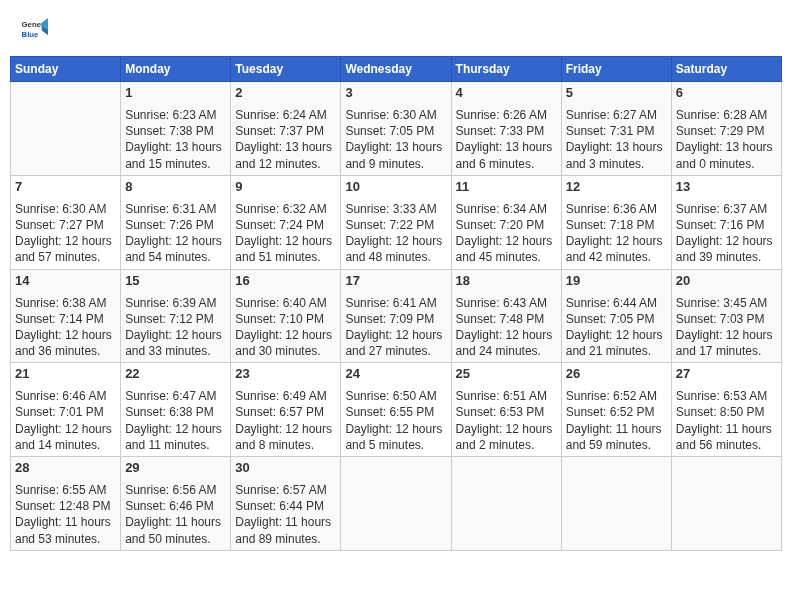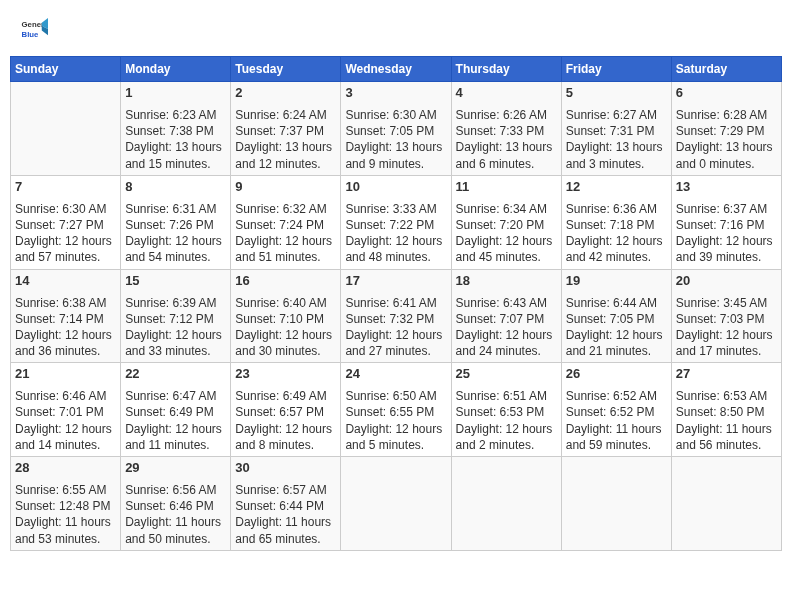--- a/index.html
+++ b/index.html
@@ -182,43 +182,43 @@
         <td>
           <span class="day-number">15</span>
           <div class="cell-info"><span>Sunrise: 6:39 AM</span><br><span>Sunset: 7:12 PM</span><br><span>Daylight: 12 hours</span><br><span>and 33 minutes.</span></div>
         </td>
         <td>
           <span class="day-number">16</span>
           <div class="cell-info"><span>Sunrise: 6:40 AM</span><br><span>Sunset: 7:10 PM</span><br><span>Daylight: 12 hours</span><br><span>and 30 minutes.</span></div>
         </td>
         <td>
           <span class="day-number">17</span>
-          <div class="cell-info"><span>Sunrise: 6:41 AM</span><br><span>Sunset: 7:32 PM</span><br><span>Daylight: 12 hours</span><br><span>and 27 minutes.</span></div>
+          <div class="cell-info"><span>Sunrise: 6:41 AM</span><br><span>Sunset: 7:09 PM</span><br><span>Daylight: 12 hours</span><br><span>and 27 minutes.</span></div>
         </td>
         <td>
           <span class="day-number">18</span>
-          <div class="cell-info"><span>Sunrise: 6:43 AM</span><br><span>Sunset: 7:07 PM</span><br><span>Daylight: 12 hours</span><br><span>and 24 minutes.</span></div>
+          <div class="cell-info"><span>Sunrise: 6:43 AM</span><br><span>Sunset: 7:48 PM</span><br><span>Daylight: 12 hours</span><br><span>and 24 minutes.</span></div>
         </td>
         <td>
           <span class="day-number">19</span>
           <div class="cell-info"><span>Sunrise: 6:44 AM</span><br><span>Sunset: 7:05 PM</span><br><span>Daylight: 12 hours</span><br><span>and 21 minutes.</span></div>
         </td>
         <td>
           <span class="day-number">20</span>
           <div class="cell-info"><span>Sunrise: 3:45 AM</span><br><span>Sunset: 7:03 PM</span><br><span>Daylight: 12 hours</span><br><span>and 17 minutes.</span></div>
         </td>
       </tr>
       <tr>
         <td>
           <span class="day-number">21</span>
           <div class="cell-info"><span>Sunrise: 6:46 AM</span><br><span>Sunset: 7:01 PM</span><br><span>Daylight: 12 hours</span><br><span>and 14 minutes.</span></div>
         </td>
         <td>
           <span class="day-number">22</span>
-          <div class="cell-info"><span>Sunrise: 6:47 AM</span><br><span>Sunset: 6:49 PM</span><br><span>Daylight: 12 hours</span><br><span>and 11 minutes.</span></div>
+          <div class="cell-info"><span>Sunrise: 6:47 AM</span><br><span>Sunset: 6:38 PM</span><br><span>Daylight: 12 hours</span><br><span>and 11 minutes.</span></div>
         </td>
         <td>
           <span class="day-number">23</span>
           <div class="cell-info"><span>Sunrise: 6:49 AM</span><br><span>Sunset: 6:57 PM</span><br><span>Daylight: 12 hours</span><br><span>and 8 minutes.</span></div>
         </td>
         <td>
           <span class="day-number">24</span>
           <div class="cell-info"><span>Sunrise: 6:50 AM</span><br><span>Sunset: 6:55 PM</span><br><span>Daylight: 12 hours</span><br><span>and 5 minutes.</span></div>
         </td>
         <td>
@@ -238,21 +238,21 @@
         <td>
           <span class="day-number">28</span>
           <div class="cell-info"><span>Sunrise: 6:55 AM</span><br><span>Sunset: 12:48 PM</span><br><span>Daylight: 11 hours</span><br><span>and 53 minutes.</span></div>
         </td>
         <td>
           <span class="day-number">29</span>
           <div class="cell-info"><span>Sunrise: 6:56 AM</span><br><span>Sunset: 6:46 PM</span><br><span>Daylight: 11 hours</span><br><span>and 50 minutes.</span></div>
         </td>
         <td>
           <span class="day-number">30</span>
-          <div class="cell-info"><span>Sunrise: 6:57 AM</span><br><span>Sunset: 6:44 PM</span><br><span>Daylight: 11 hours</span><br><span>and 65 minutes.</span></div>
+          <div class="cell-info"><span>Sunrise: 6:57 AM</span><br><span>Sunset: 6:44 PM</span><br><span>Daylight: 11 hours</span><br><span>and 89 minutes.</span></div>
         </td>
         <td class="empty"></td>
         <td class="empty"></td>
         <td class="empty"></td>
         <td class="empty"></td>
       </tr>
     </tbody>
 </table>
 
 </body></html>

